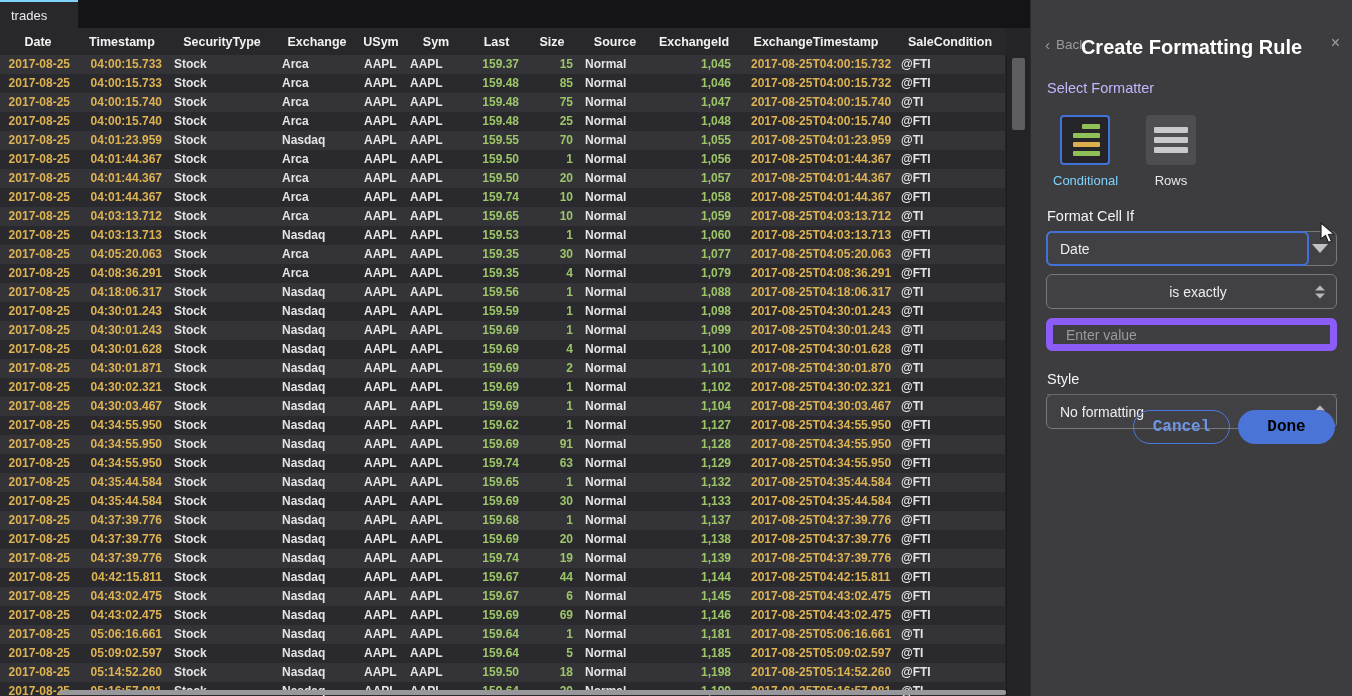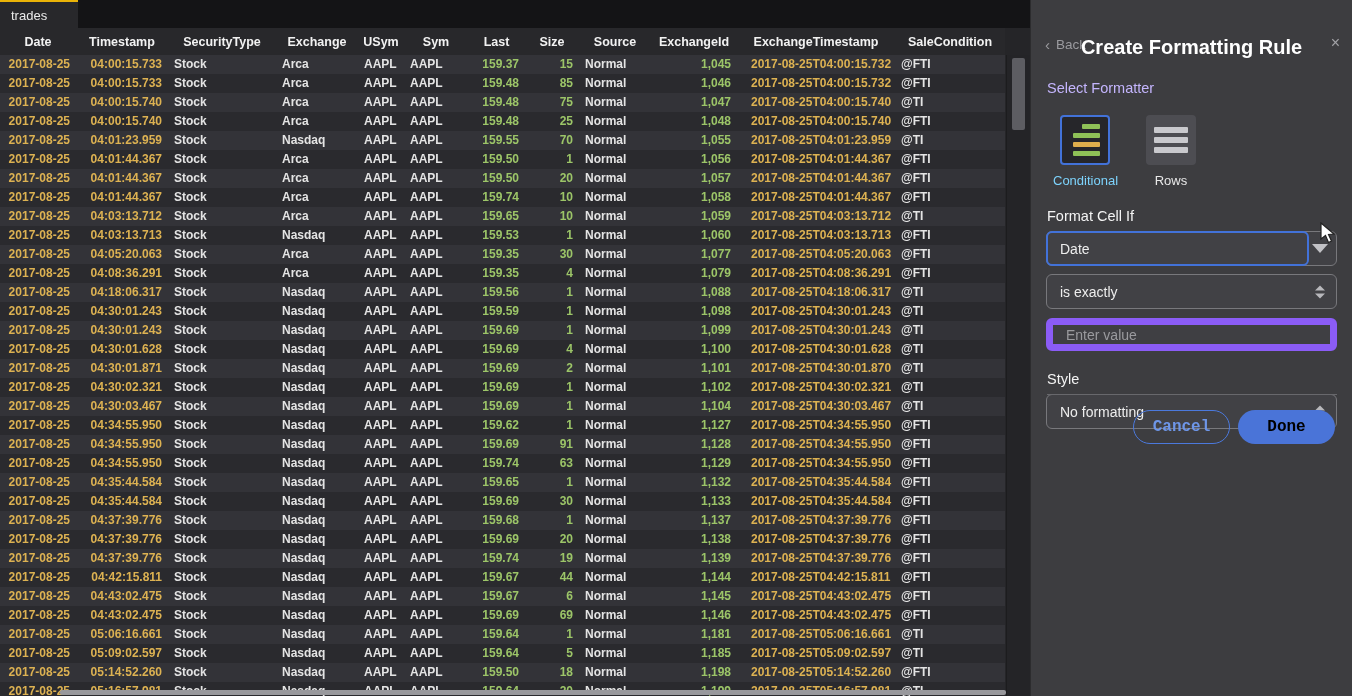--- a/index.html
+++ b/index.html
@@ -6,21 +6,21 @@
   html,body { background:#222; }
   .app {
     position:relative; width:1352px; height:696px; overflow:hidden;
     font-family:"Liberation Sans", sans-serif; background:#3d3d40;
     -webkit-font-smoothing:antialiased;
   }
   
   .tabbar { position:absolute; left:0; top:0; width:1352px; height:28px; background:#141416; }
   .tab {
     position:absolute; left:0; top:0; height:28px; width:78px; background:#28282b;
-    border-top:2px solid #eab308; color:#eaeaea; font-size:13px;
+    border-top:2px solid #7dd3fc; color:#eaeaea; font-size:13px;
     display:flex; align-items:center; padding-left:11px;
   }
   .win-icon {
     position:absolute; right:8px; top:7px; width:13px; height:13px;
     border:1px solid #8a8a8e; background:transparent;
   }
   
   .table-area {
     position:absolute; left:0; top:28px; width:1030px; height:668px;
     background:#252528; overflow:hidden;
@@ -664,21 +664,21 @@
       <div class="field-label">Format Cell If</div>
 
       <div class="combo focused-split">
         <div class="combo-text">Date</div>
         <div class="focus-ring"></div>
         <div class="arrow-seg">
           <div class="tri"></div>
         </div>
       </div>
 
-      <div class="combo" style="">
+      <div class="combo" style="text-align:center;">
         <div class="combo-text">is exactly</div>
         <div class="dbl-arrow">
             <div class="up"></div>
             <div class="dn"></div>
           </div>
       </div>
 
       <input class="text-input" type="text" placeholder="Enter value" style="">
 
       <div class="field-label">Style</div>

